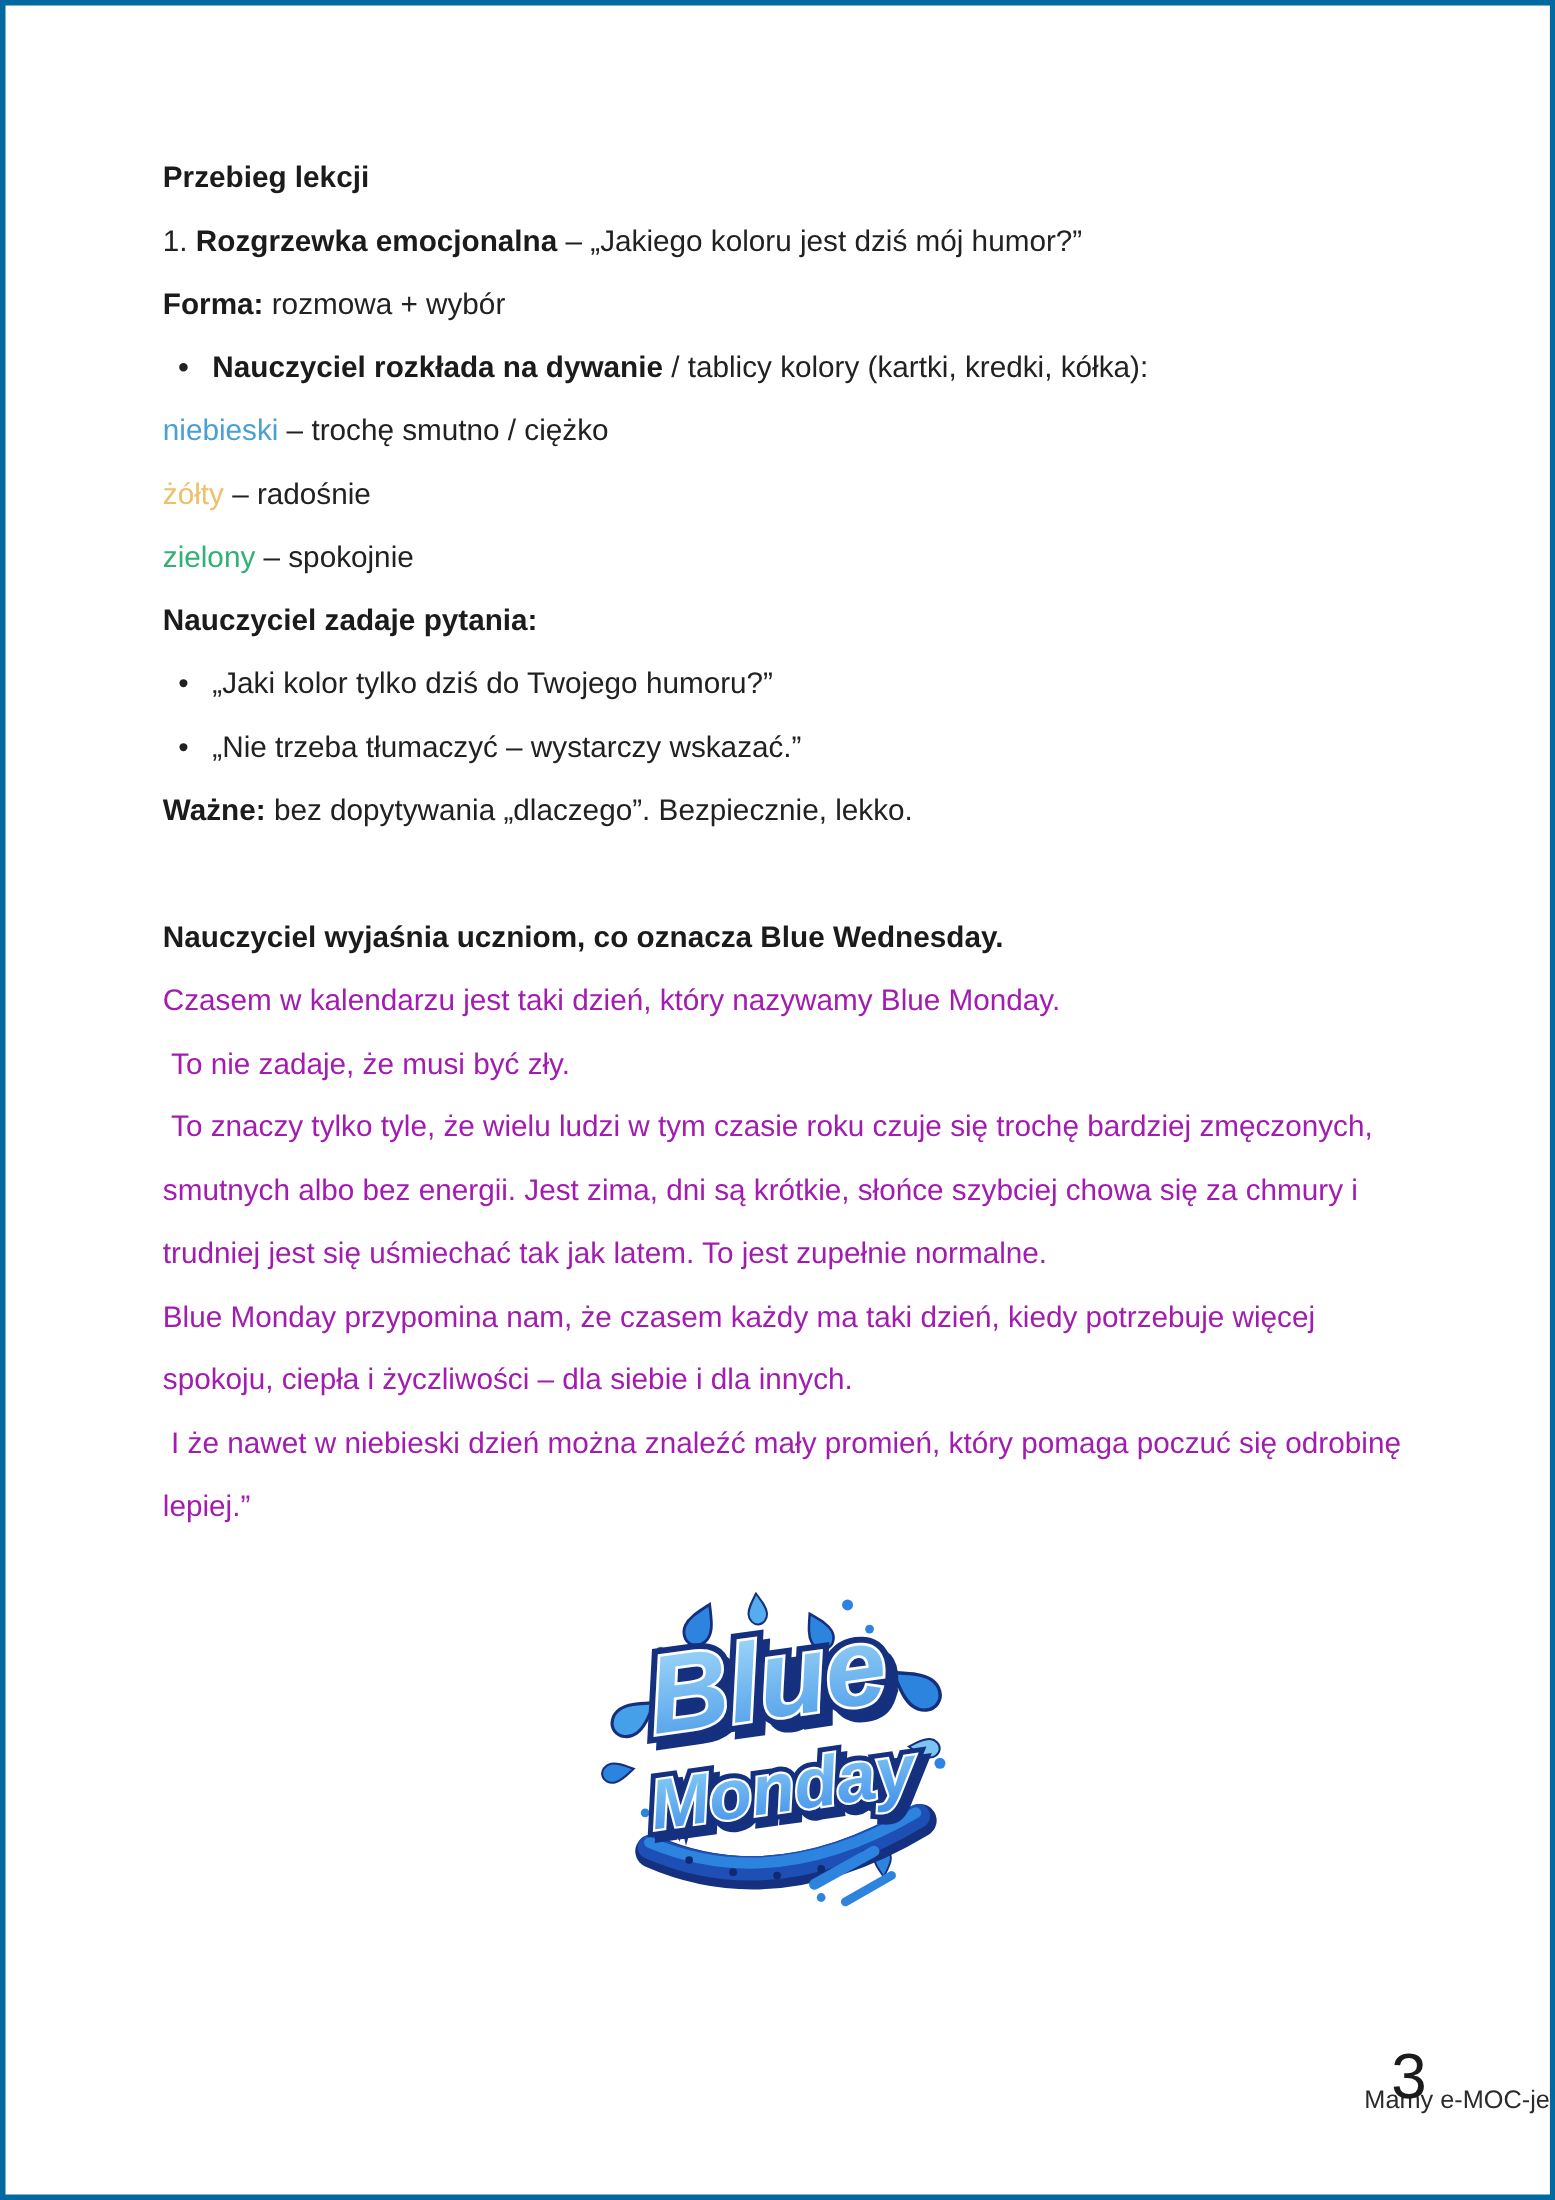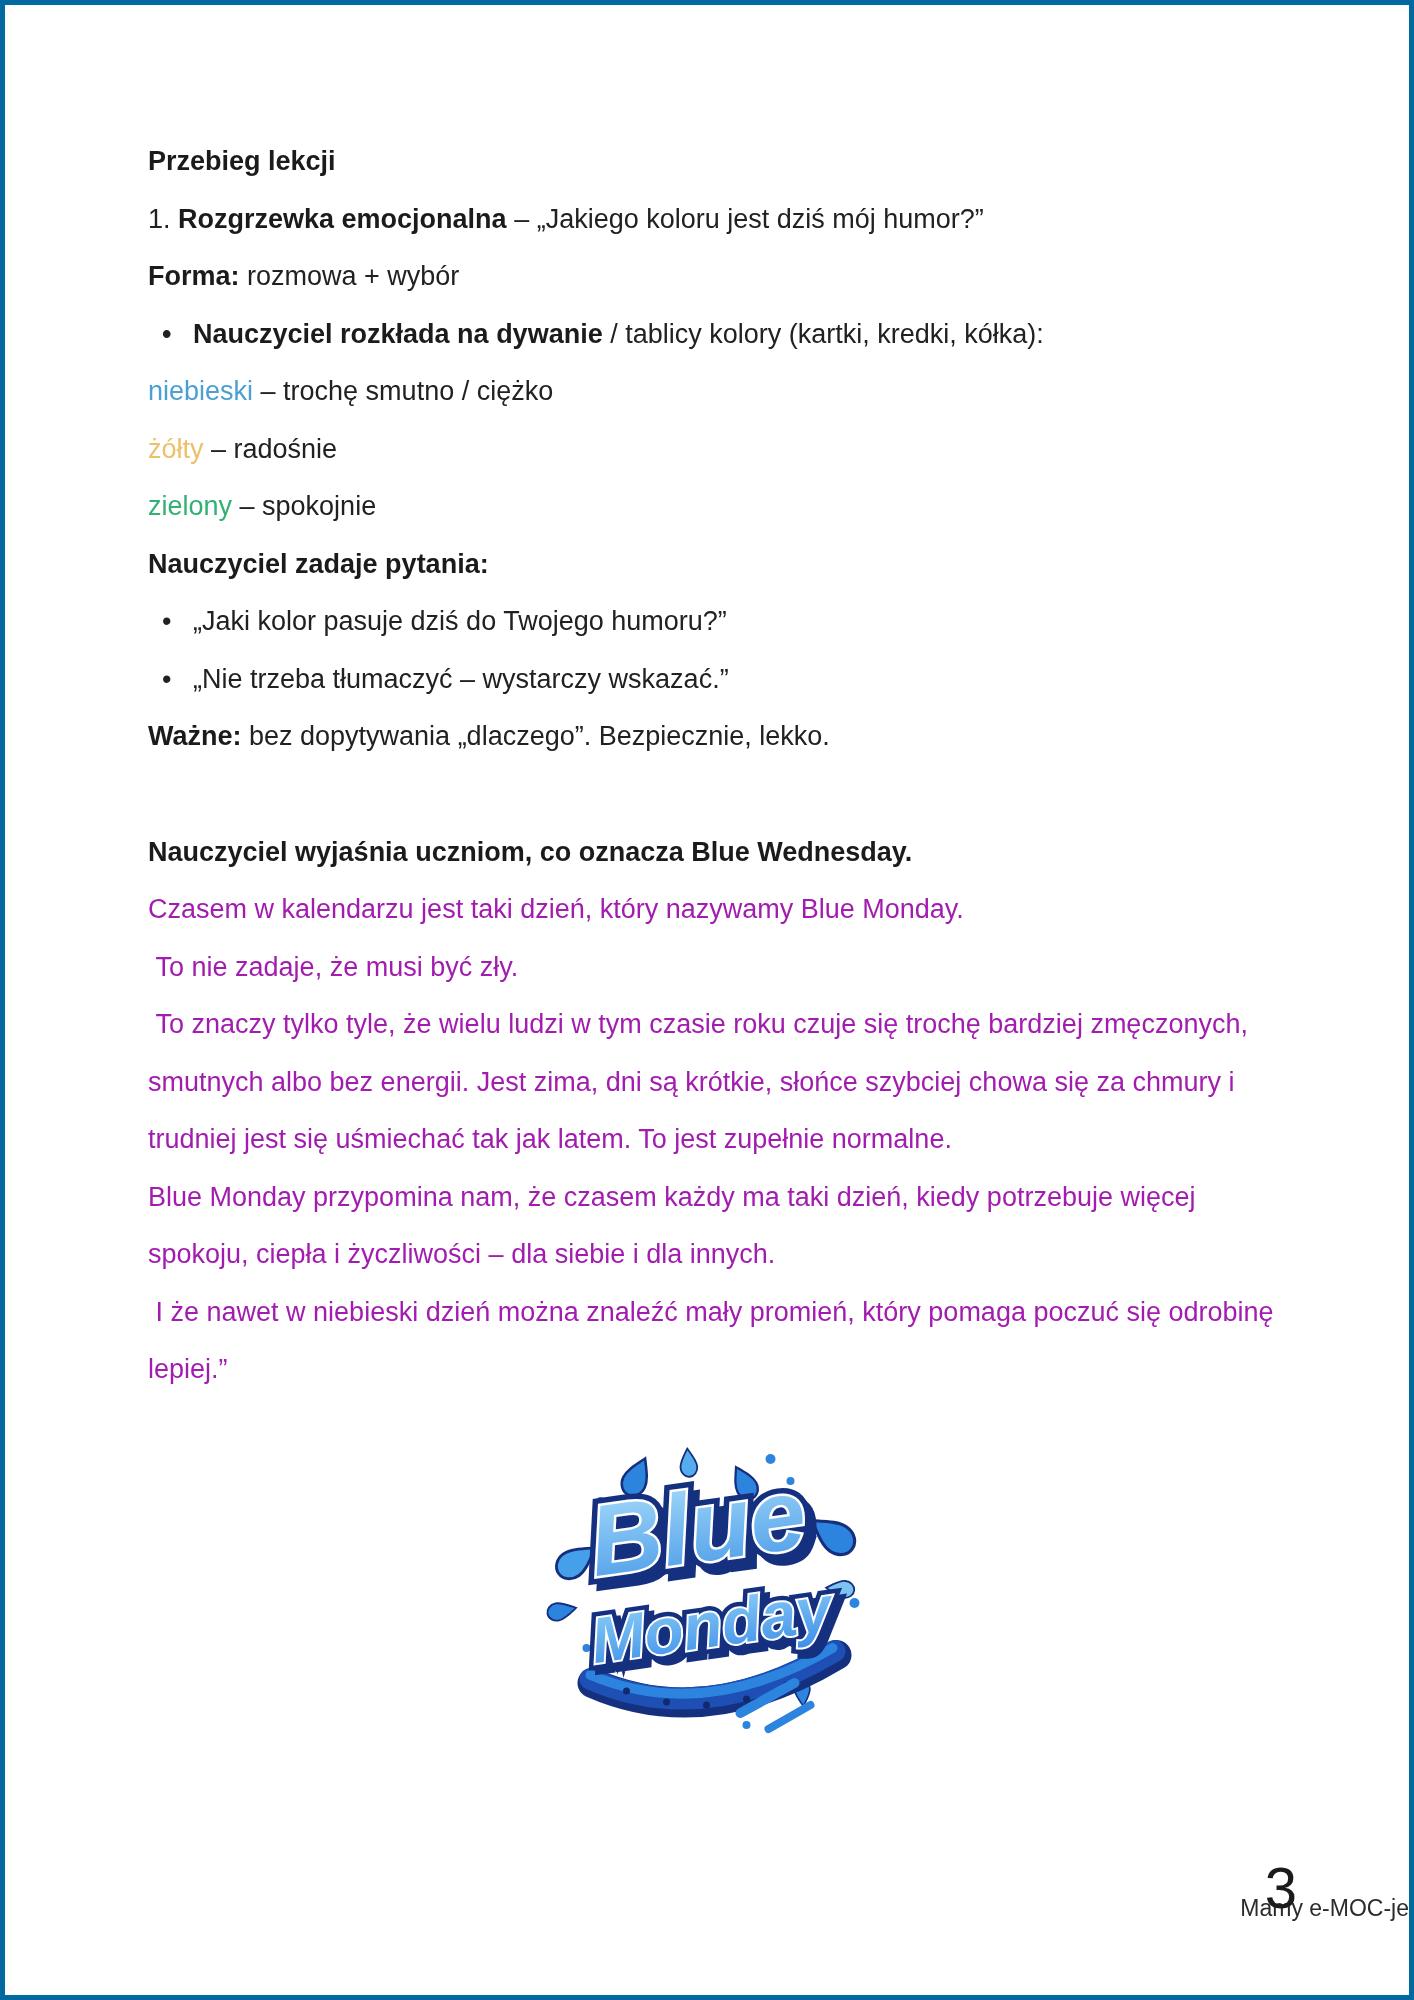--- a/index.html
+++ b/index.html
@@ -70,21 +70,21 @@
     </div>
 
     <p class="color-line"><span style="color: rgb(74, 160, 210);">niebieski</span><span> – trochę smutno / ciężko</span></p>
     <p class="color-line"><span style="color: rgb(237, 192, 107);">żółty</span><span> – radośnie</span></p>
     <p class="color-line"><span style="color: rgb(49, 177, 115);">zielony</span><span> – spokojnie</span></p>
 
     <h3 class="b indent5">Nauczyciel zadaje pytania:</h3>
 
     <div class="bullet-line q">
       <span class="dot">•</span>
-      <span>„Jaki kolor pasuje dziś do Twojego humoru?”</span>
+      <span>„Jaki kolor tylko dziś do Twojego humoru?”</span>
     </div>
     <div class="bullet-line q">
       <span class="dot">•</span>
       <span>„Nie trzeba tłumaczyć – wystarczy wskazać.”</span>
     </div>
 
     <p class="indent5"><span class="b">Ważne:</span><span> bez dopytywania „dlaczego”. Bezpiecznie, lekko.</span></p>
 
     <div class="spacer"></div>
 

